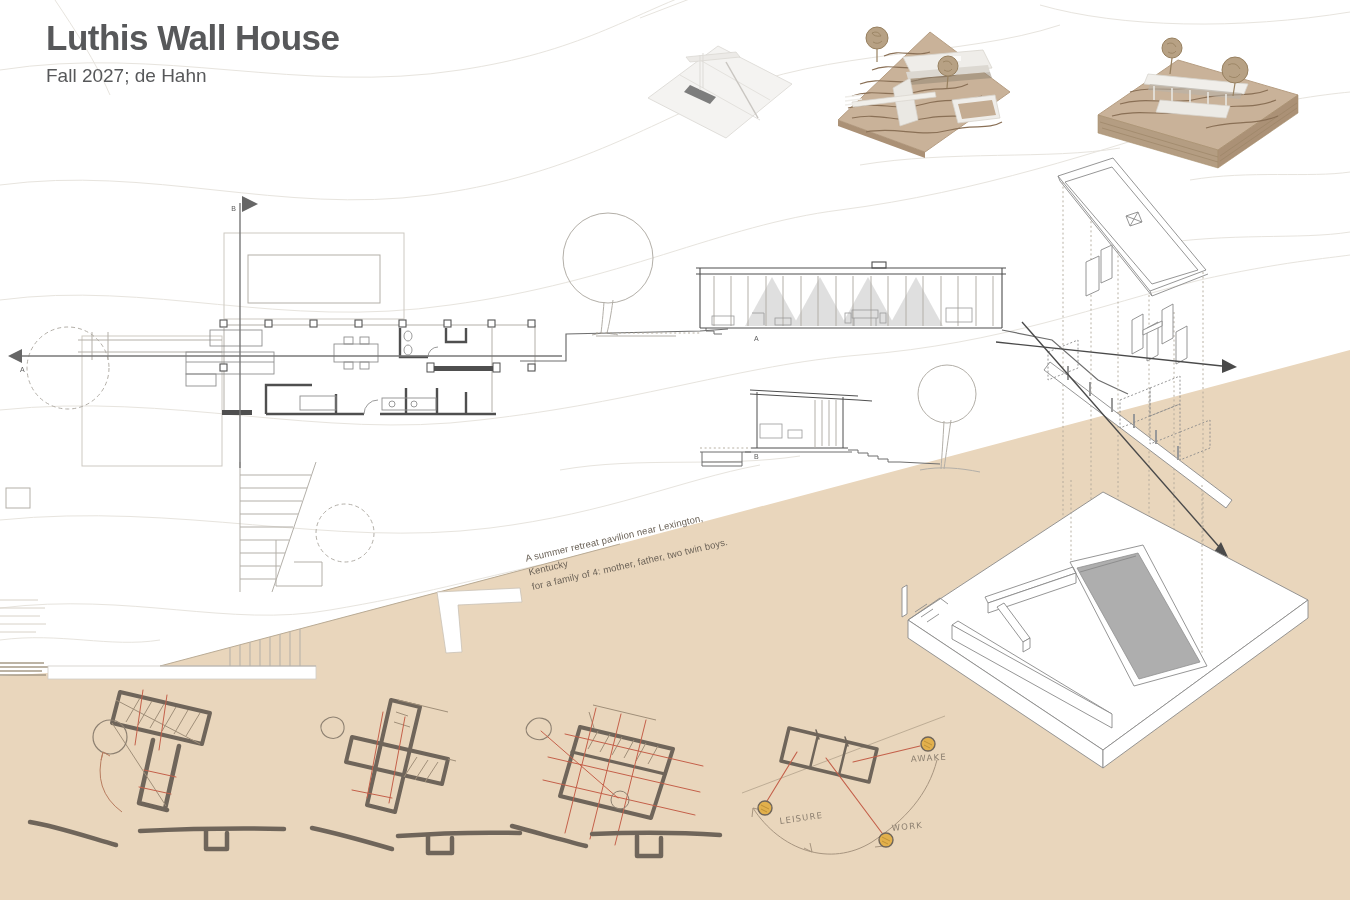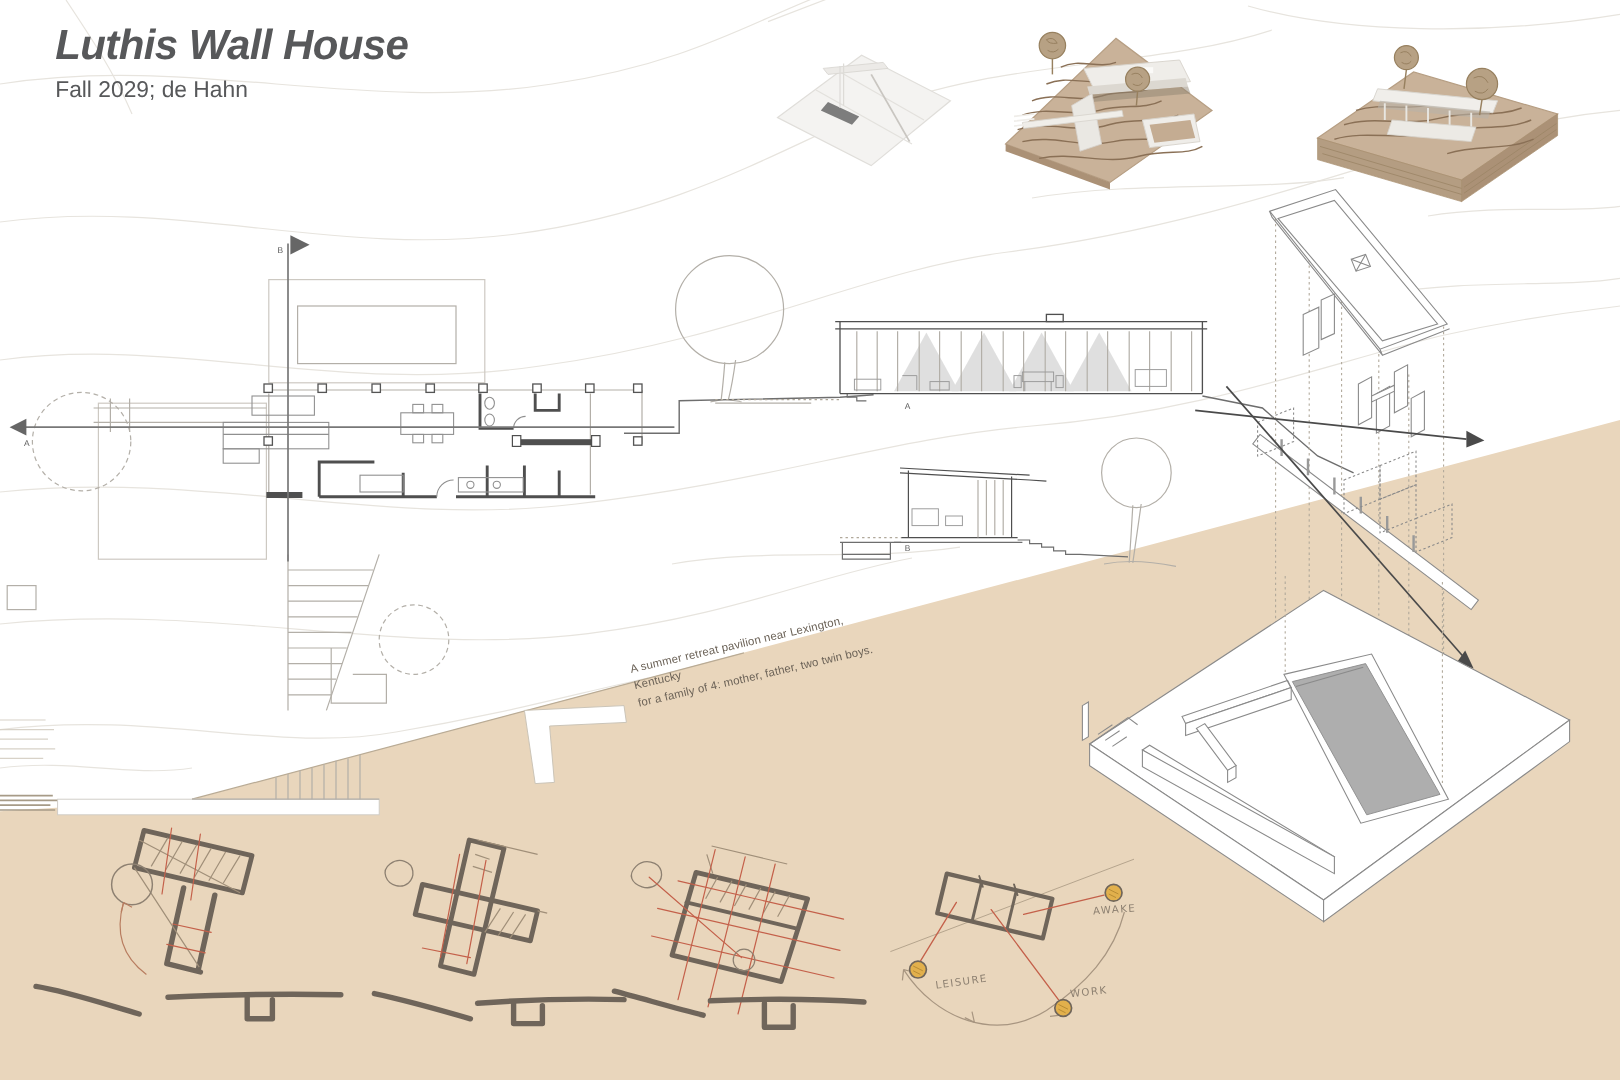--- a/index.html
+++ b/index.html
@@ -1,21 +1,21 @@
 <!DOCTYPE html>
 <html style="--c-title_text: #57585a; --c-hillside: #e9d6bc; --c-sketch_ink: #6f655a; --c-accent_red: #c4604a; --c-node_yellow: #e2b04c; --c-drawing_line: #8a8a8a; --c-contour: #e7e4de; --c-cardboard: #c9b299; --c-recessed_gray: #aeaeae; --c-annotation_text: #6b6257; --c-handwriting: #8d8071;"><head>
 <meta charset="utf-8">
 <style>
   html,body{margin:0;padding:0;background:#ffffff;}
   .board{position:relative;width:1350px;height:900px;background:#fff;overflow:hidden;
          font-family:"Liberation Sans",sans-serif;}
   .board svg{position:absolute;left:0;top:0;}
   .title-block{position:absolute;left:46px;top:18px;color:var(--c-title_text,#57585a);}
   .title-block h1{margin:0;font-size:35px;font-weight:bold;letter-spacing:-.5px;
-                  color:var(--c-title_text,#57585a);font-style:italic;}
+                  color:var(--c-title_text,#57585a);}
   .title-block .sub{margin-top:5px;font-size:19px;line-height:1.32;color:var(--c-title_text,#57585a);}
   .annotation{position:absolute;left:524px;top:552px;width:215px;font-size:9.5px;line-height:1.5;
               letter-spacing:.15px;color:var(--c-annotation_text,#6b6257);
               transform:rotate(-13deg);transform-origin:0 0;}
   
   .cont{stroke:var(--c-contour,#e7e4de);fill:none;stroke-width:1;}
   .thin{stroke:#b3afa8;fill:none;stroke-width:1;}
   .faint{stroke:#cdc9c2;fill:none;stroke-width:1;}
   .wall{stroke:#4f4f4f;fill:none;}
   .gline{stroke:#6e6e6e;fill:none;}
@@ -434,21 +434,21 @@
     </g>
     <text class="hand" x="780" y="824" transform="rotate(-8 780 824)">LEISURE</text>
     <text class="hand" x="892" y="831" transform="rotate(-6 892 831)">WORK</text>
     <text class="hand" x="911" y="762" transform="rotate(-4 911 762)">AWAKE</text>
   </g>
 </svg>
 
   <div class="title-block">
     <h1>Luthis Wall House</h1>
     <div class="sub">
-      <div>Fall 2029; de Hahn</div>
+      <div>Fall 2027; de Hahn</div>
     </div>
   </div>
 
   <div class="annotation">
     <div>A summer retreat pavilion near Lexington, Kentucky</div>
     <div>for a family of 4: mother, father, two twin boys.</div>
   </div>
 </div>
 
 </body></html>

